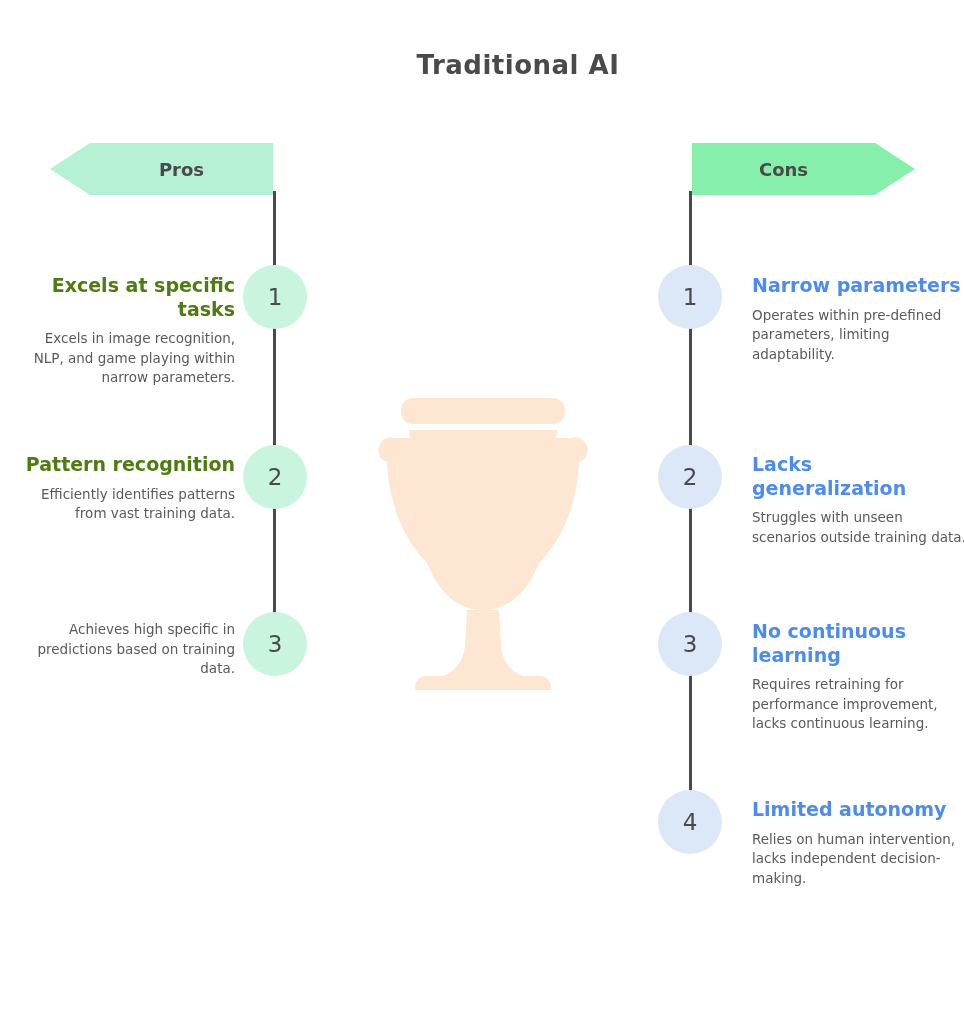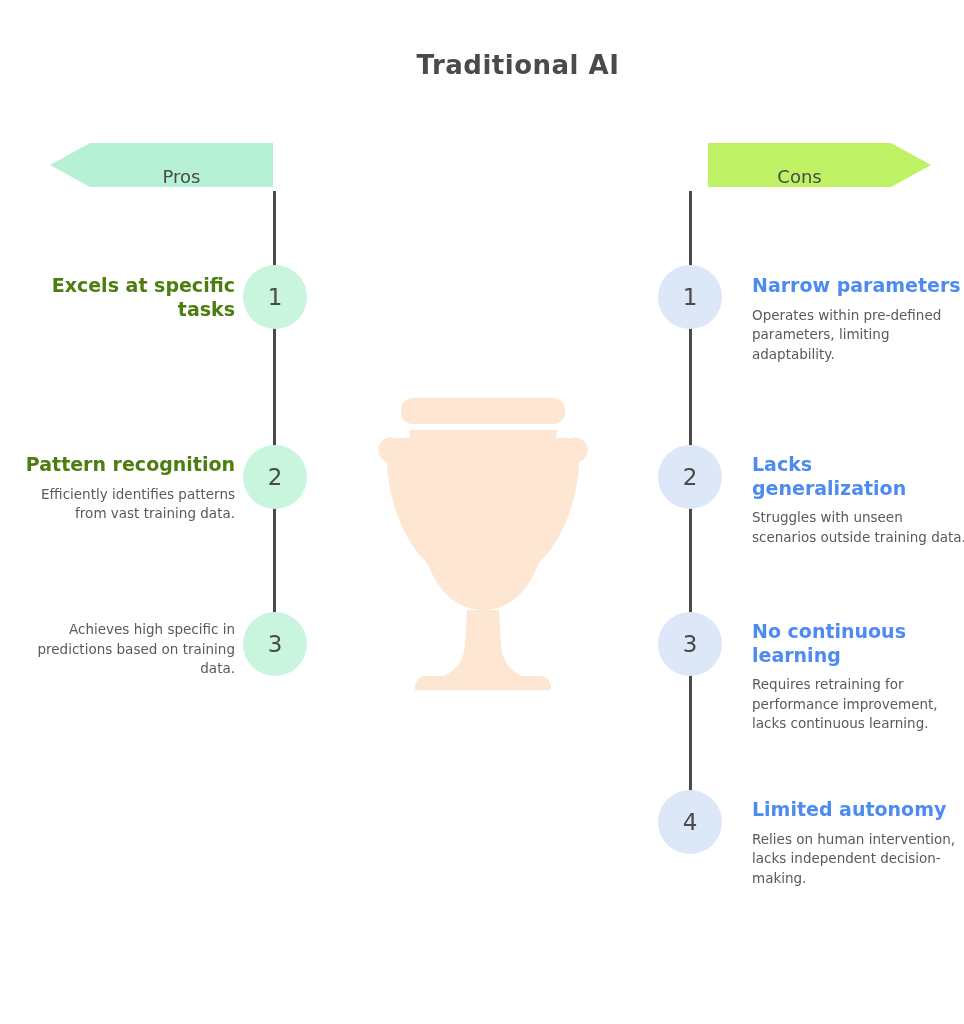--- a/index.html
+++ b/index.html
@@ -27,45 +27,45 @@
     font-weight: bold;
     letter-spacing: 0.5px;
     color: #4a4a4a;
     margin-left: 36px;
   }
 
   
   .arrow {
     position: absolute;
     top: 143px;
-    height: 44px;
+    height: 52px;
     display: flex;
-    align-items: flex-end;
+    align-items: center;
     justify-content: center;
     font-size: 18px;
     color: #4a4a4a;
+    font-weight: bold;
   }
   #pros-banner {
     left: 50px;
     width: 223px;
     background: #b6f0d5;
     -webkit-clip-path: polygon(40px 0, 100% 0, 100% 100%, 40px 100%, 40px 100%, 0 50%);
     clip-path: polygon(40px 0, 100% 0, 100% 100%, 40px 100%, 0 50%);
     padding-left: 40px;
     box-sizing: border-box;
   }
   #cons-banner {
     left: 692px;
     width: 223px;
-    background: #bef264;
+    background: #86efac;
     -webkit-clip-path: polygon(0 0, calc(100% - 40px) 0, 100% 50%, calc(100% - 40px) 100%, 0 100%);
     clip-path: polygon(0 0, calc(100% - 40px) 0, 100% 50%, calc(100% - 40px) 100%, 0 100%);
     padding-right: 40px;
     box-sizing: border-box;
-    margin-left: 16px;
   }
 
   
   .spine {
     position: absolute;
     width: 3px;
     background: #4a4a4a;
   }
   #pros-spine { left: 273px; top: 191px; height: 453px; }
   #cons-spine { left: 689px; top: 191px; height: 631px; }
@@ -132,20 +132,21 @@
 </div>
 
 <div id="pros-spine" class="spine"></div>
 <div id="cons-spine" class="spine"></div>
 
 <div class="circle pros" style="top:265px">
   <span>1</span>
 </div>
 <div class="item-text left" style="top:274px">
   <p class="item-heading green">Excels at specific tasks</p>
+  <p class="item-body">Excels in image recognition, NLP, and game playing within narrow parameters.</p>
 </div>
 
 <div class="circle pros" style="top:445px">
   <span>2</span>
 </div>
 <div class="item-text left" style="top:453px">
   <p class="item-heading green">Pattern recognition</p>
   <p class="item-body">Efficiently identifies patterns from vast training data.</p>
 </div>
 

